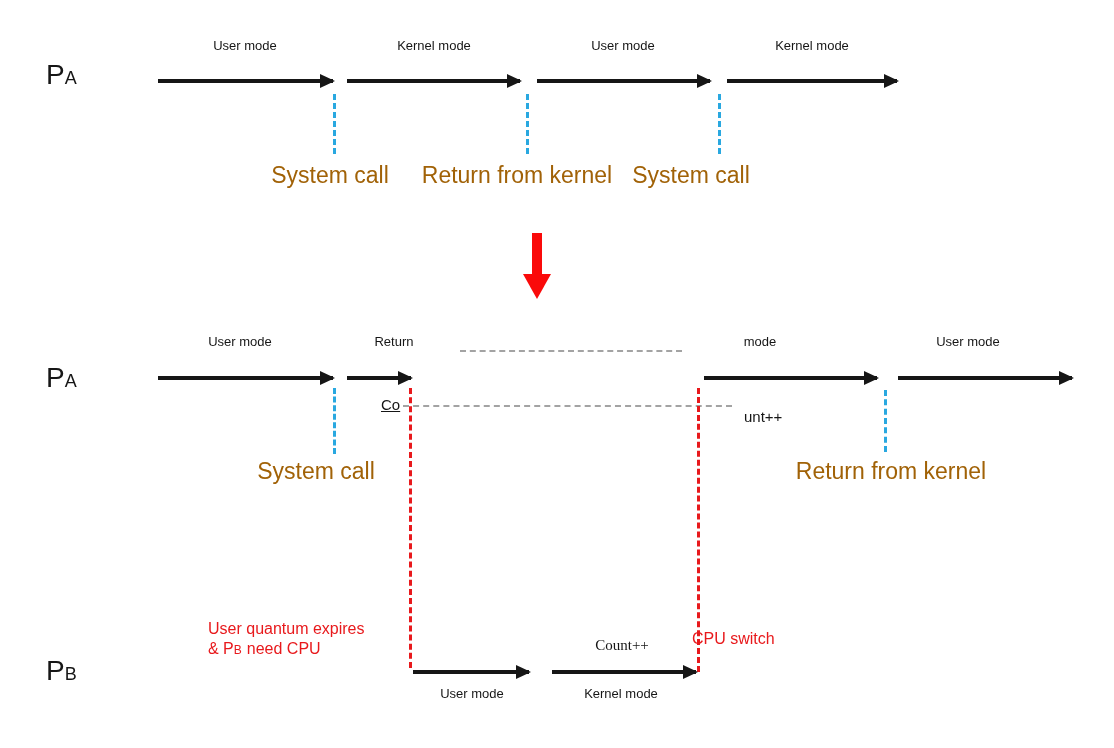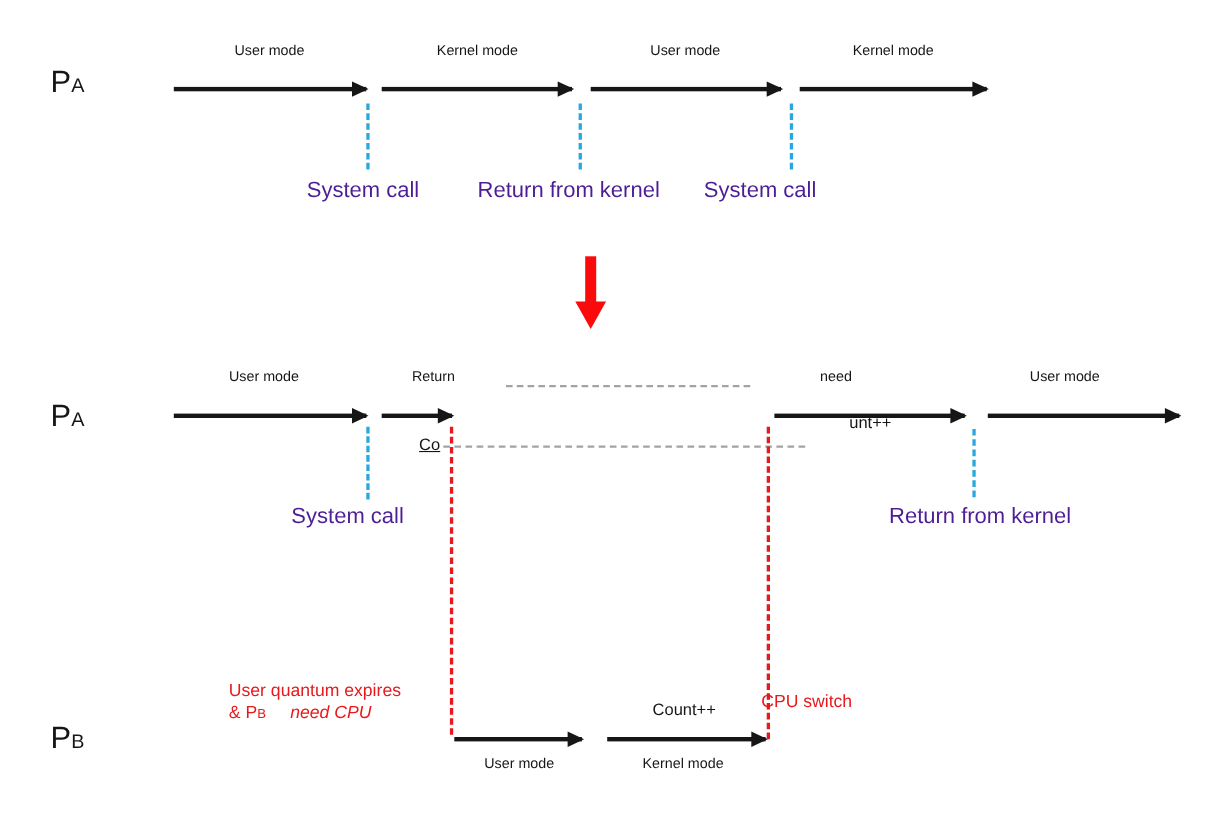--- a/index.html
+++ b/index.html
@@ -18,21 +18,21 @@
     border-left:15px solid #161616;border-top:7px solid transparent;border-bottom:7px solid transparent;
   }
   
   .mode{position:absolute;font-size:13px;transform:translateX(-50%);white-space:nowrap;}
   
   .vdash{position:absolute;width:0;}
   .vdash.blue{border-left:3px dashed #29a8e0;}
   .vdash.red{border-left:3px dashed #e8191c;}
   
   .hdash{position:absolute;height:0;border-top:2px dashed #a3a3a3;}
-  .evlabel{position:absolute;font-size:20px;color:#4c1d95;transform:translateX(-50%);white-space:nowrap;}
+  .evlabel{position:absolute;font-size:23px;color:#a16207;transform:translateX(-50%);white-space:nowrap;}
   .small{position:absolute;font-size:15px;white-space:nowrap;}
   .small.center{transform:translateX(-50%);}
   .rednote{position:absolute;font-size:16px;line-height:20px;color:#e8191c;white-space:nowrap;}
   .rednote .psub{font-size:12px;}
   
   .redshaft{position:absolute;background:#fa0a0a;}
   .redhead{position:absolute;width:0;height:0;
     border-left:14px solid transparent;border-right:14px solid transparent;border-top:25px solid #fa0a0a;}
 </style>
 </head>
@@ -64,54 +64,54 @@
 
   <div class="redshaft" style="left:532px;top:233px;width:10px;height:42px;"></div>
   <div class="redhead" style="left:523px;top:274px;"></div>
 
   <div class="proc" style="left:46px;top:362px;">
     <span class="p">P</span><span class="psub">A</span>
   </div>
 
   <div class="mode" style="left:240px;top:334px;">User mode</div>
   <div class="mode" style="left:394px;top:334px;">Return</div>
-  <div class="mode" style="left:760px;top:334px;">need</div>
+  <div class="mode" style="left:760px;top:334px;">mode</div>
   <div class="mode" style="left:968px;top:334px;">User mode</div>
 
   <div class="harrow" style="left:158px;top:376px;width:175px;"></div>
   <div class="harrow" style="left:347px;top:376px;width:64px;"></div>
   <div class="harrow" style="left:704px;top:376px;width:173px;"></div>
   <div class="harrow" style="left:898px;top:376px;width:174px;"></div>
 
   <div class="hdash" style="left:460px;top:350px;width:222px;"></div>
   <div class="hdash" style="left:403px;top:405px;width:329px;"></div>
 
   <div class="small" style="left:381px;top:396px;text-decoration:underline;">Co</div>
-  <div class="small" style="left:744px;top:376px;margin-left:28px;">unt++</div>
+  <div class="small" style="left:744px;top:408px;">unt++</div>
 
   <div class="vdash blue" style="left:333px;top:388px;height:66px;"></div>
   <div class="vdash blue" style="left:884px;top:390px;height:62px;"></div>
   <div class="evlabel" style="left:316px;top:458px;">System call</div>
   <div class="evlabel" style="left:891px;top:458px;">Return from kernel</div>
 
   <div class="vdash red" style="left:409px;top:388px;height:280px;"></div>
   <div class="vdash red" style="left:697px;top:388px;height:284px;"></div>
 
   <div class="proc" style="left:46px;top:655px;">
     <span class="p">P</span><span class="psub">B</span>
   </div>
 
   <div class="rednote" style="left:208px;top:619px;">
     <div>User quantum expires</div>
-    <div><span>&amp; P</span><span class="psub">B</span><span style="margin-left:22px;font-style:italic;">need CPU</span></div>
+    <div><span>&amp; P</span><span class="psub">B</span><span style="margin-left:5px;">need CPU</span></div>
   </div>
 
   <div class="rednote" style="left:692px;top:629px;">CPU switch</div>
 
-  <div class="small center" style="left:622px;top:637px;">Count++</div>
+  <div class="small center" style="left:622px;top:637px;font-family:Liberation Serif, serif;">Count++</div>
 
   <div class="harrow" style="left:413px;top:670px;width:116px;"></div>
   <div class="harrow" style="left:552px;top:670px;width:144px;"></div>
 
   <div class="mode" style="left:472px;top:686px;">User mode</div>
   <div class="mode" style="left:621px;top:686px;">Kernel mode</div>
 
 </div>
 
 </body></html>

